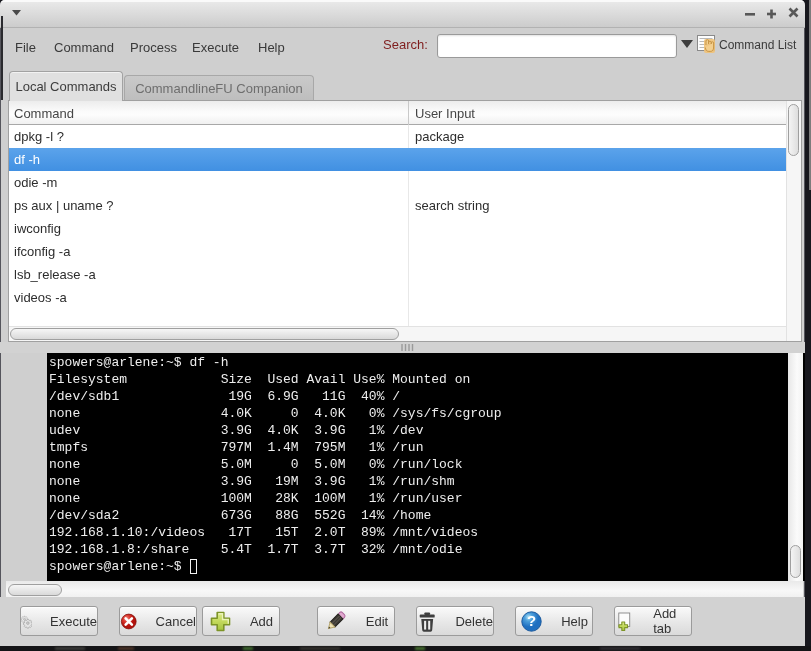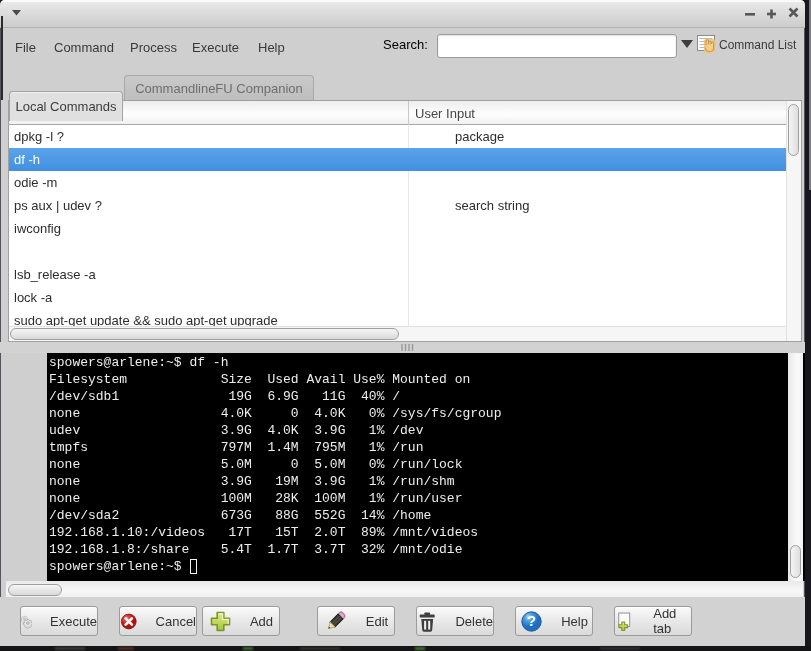--- a/index.html
+++ b/index.html
@@ -14,35 +14,35 @@
   
   #titlebar {
     position:absolute; left:0; top:0; width:805px; height:28px;
     background:linear-gradient(180deg,#ebebeb 0%,#e0e0e0 35%,#cccccc 100%);
     border-bottom:1px solid #b2b2b2;
     box-shadow: inset 0 2px 0 rgba(255,255,255,.75);
   }
   #title { position:absolute; left:339px; top:7px; width:200px; font-size:12.5px; font-weight:bold; color:#525252; }
   
   .menu { position:absolute; top:40px; font-size:13px; color:#3a3a3a; }
-  #searchlbl { position:absolute; left:383px; top:37px; font-size:13px; color:#000000; }
+  #searchlbl { position:absolute; left:383px; top:37px; font-size:13px; color:#7f1d1d; }
   #searchbox { position:absolute; left:437px; top:34px; width:240px; height:24px; background:#fff; border:1px solid #9a9a9a; border-radius:3px; box-shadow: inset 0 1px 2px rgba(0,0,0,.12); }
   #srcharrow { position:absolute; left:681px; top:40px; width:0; height:0; border-left:6px solid transparent; border-right:6px solid transparent; border-top:8px solid #3d3d3d; }
   #cmdlisttxt { position:absolute; left:719px; top:38px; font-size:12px; color:#3a3a3a; }
   
-  #tab1 { position:absolute; left:9px; top:71px; width:114px; height:30px; z-index:2; background:#e0e0e0; border:1px solid #a2a2a2; border-bottom:none; border-radius:4px 4px 0 0; text-align:center; font-size:13px; color:#3c3c3c; padding-top:7px; box-shadow: inset 0 1px 0 #f2f2f2; margin-top: 20px; }
+  #tab1 { position:absolute; left:9px; top:71px; width:114px; height:30px; z-index:2; background:#e0e0e0; border:1px solid #a2a2a2; border-bottom:none; border-radius:4px 4px 0 0; text-align:center; font-size:13px; color:#3c3c3c; padding-top:7px; box-shadow: inset 0 1px 0 #f2f2f2; }
   #tab2 { position:absolute; left:124px; top:75px; width:190px; height:26px; background:linear-gradient(180deg,#cacaca,#bdbdbd); border:1px solid #a8a8a8; border-bottom:none; border-radius:4px 4px 0 0; text-align:center; font-size:13px; color:#6e6e6e; padding-top:5px; }
   
   #tframe { position:absolute; left:8px; top:100px; width:794px; height:242px; border:1px solid #a0a0a0; background:#fff; overflow:hidden; }
   #thead { position:absolute; left:0; top:0; width:792px; height:24px; background:linear-gradient(180deg,#ececec 0%,#fbfbfb 45%,#fdfdfd 60%,#f0f0f0 100%); border-bottom:1px solid #a8a8a8; font-size:13px; color:#454545; }
   #thead .sep { position:absolute; left:399px; top:0; width:1px; height:24px; background:#c9c9c9; }
   #rows { position:absolute; left:0; top:24px; width:777px; height:201px; overflow:hidden; font-size:13px; color:#2d2d2d; }
   .row { position:absolute; left:0; width:777px; height:23px; }
   .row span { position:absolute; top:4px; }
-  .c1 { left:5px; } .c2 { left:406px;margin-left:40px; }
+  .c1 { left:5px; } .c2 { left:406px; }
   #colsep { position:absolute; left:399px; top:24px; width:1px; height:201px; background:#e8e8e8; }
   #selrow { background:linear-gradient(180deg,#5ba3eb 0%,#4190e2 100%); color:#fff;text-align:right; }
   .vtrack { position:absolute; background:#f6f6f6; }
   .thumb { position:absolute; background:linear-gradient(90deg,#f4f4f4,#dedede); border:1px solid #9f9f9f; border-radius:6px; }
   .hthumb { position:absolute; background:linear-gradient(180deg,#f6f6f6,#d9d9d9); border:1px solid #9f9f9f; border-radius:6px; }
   
   #splitter { position:absolute; left:0; top:342px; width:805px; height:11px; background:#d2d2d2; }
   
   #term { position:absolute; left:7px; top:353px; width:781px; height:228px; background:#000; overflow:hidden;margin-left:40px; }
   #term pre { position:absolute; left:2px; top:1px; font-family:"Liberation Mono", monospace; font-size:13px; line-height:17px; color:#eee; }
@@ -113,34 +113,34 @@
           <span class="c1">dpkg -l ?</span>
           <span class="c2">package</span>
         </div>
       <div class="row" id="selrow" style="top:23px">
           <span class="c1">df -h</span>
         </div>
       <div class="row" style="top:46px">
           <span class="c1">odie -m</span>
         </div>
       <div class="row" style="top:69px">
-          <span class="c1">ps aux | udev ?</span>
+          <span class="c1">ps aux | uname ?</span>
           <span class="c2">search string</span>
         </div>
       <div class="row" style="top:92px">
           <span class="c1">iwconfig</span>
         </div>
+      <div class="row" style="top:115px">
+          <span class="c1">ifconfig -a</span>
+        </div>
       <div class="row" style="top:138px">
           <span class="c1">lsb_release -a</span>
         </div>
       <div class="row" style="top:161px">
-          <span class="c1">lock -a</span>
-        </div>
-      <div class="row" style="top:184px">
-          <span class="c1">sudo apt-get update &amp;&amp; sudo apt-get upgrade</span>
+          <span class="c1">videos -a</span>
         </div>
     </div>
     <div class="vtrack" style="left:777px;top:0;width:15px;height:240px;border-left:1px solid #e2e2e2"></div>
     <div class="thumb" style="left:779px;top:3px;width:11px;height:52px"></div>
     <div class="vtrack" style="left:0;top:225px;width:777px;height:15px;border-top:1px solid #e2e2e2"></div>
     <div class="hthumb" style="left:1px;top:227px;width:389px;height:12px"></div>
   </div>
 
   <div id="splitter">
     <svg class="abs" style="left:401px;top:2px" width="14" height="8">

